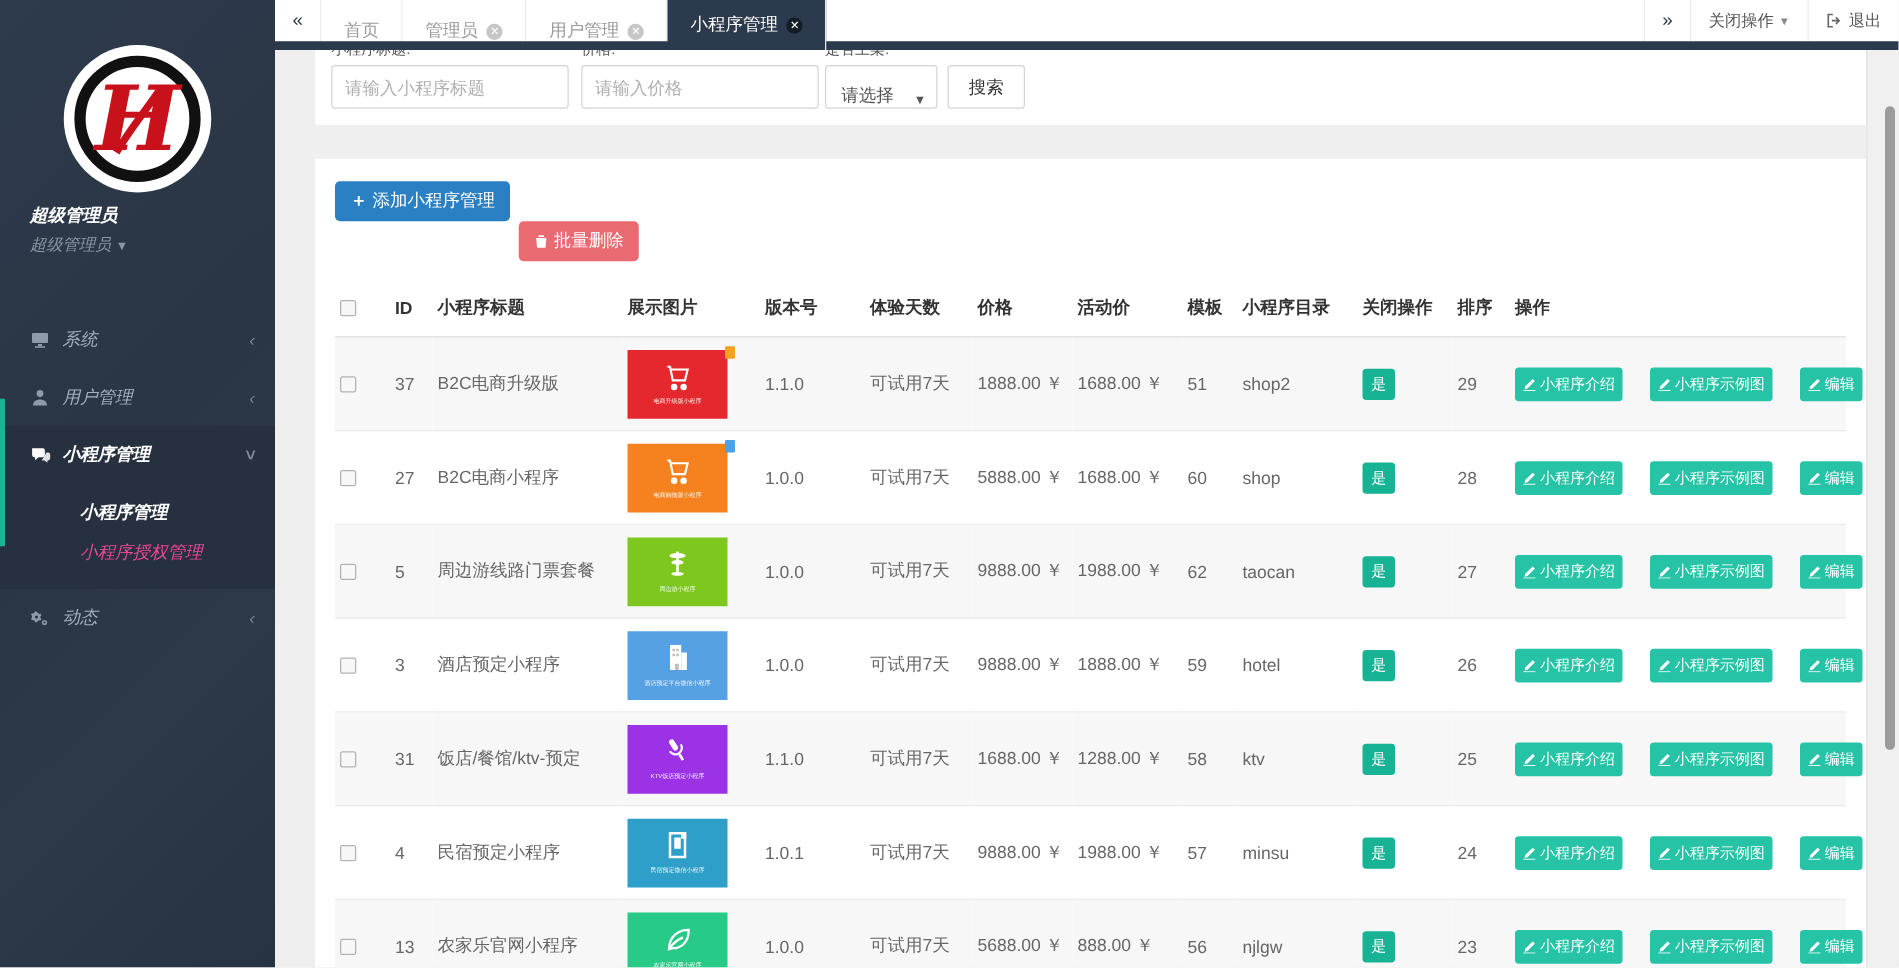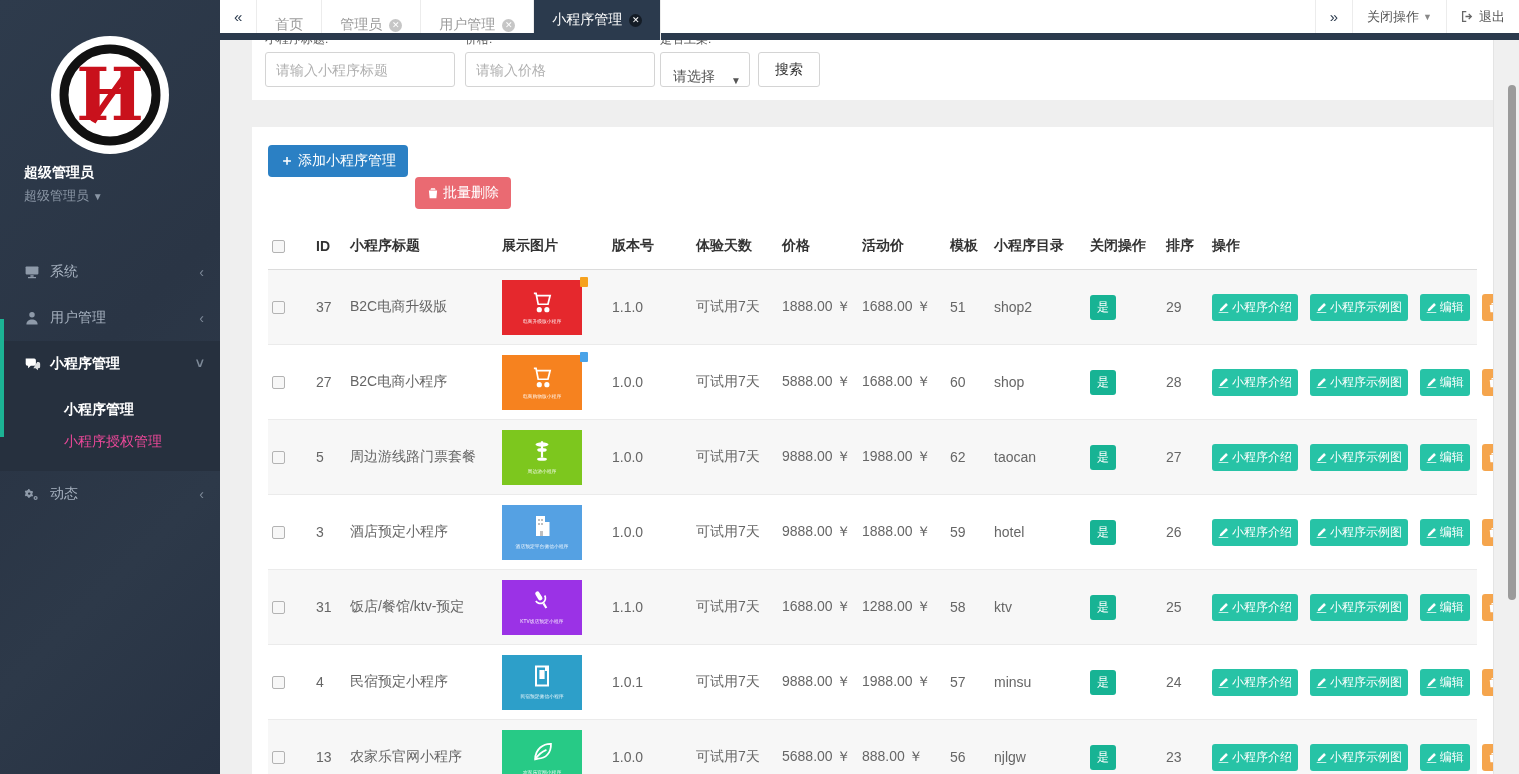--- a/index.html
+++ b/index.html
@@ -1,21 +1,21 @@
 <!DOCTYPE html>
 <html><head>
 <meta charset="utf-8">
 <style>
   * { margin:0; padding:0; box-sizing:border-box; }
   html,body { width:1519px; height:774px; overflow:hidden; font-family:"Liberation Sans","DejaVu Sans",sans-serif; background:#efefef; }
   .stage { position:relative; width:1519px; height:774px; overflow:hidden; }
 
   
   .sidebar { position:absolute; left:0; top:0; width:220px; height:774px;
-    background:linear-gradient(135deg,#2e3b4c 0%,#2a3545 45%,#2d3949 70%,#273243 100%); z-index:20; }
+    background:linear-gradient(135deg,#2e3b4c 0%,#2a3545 45%,#2d3949 70%,#273243 100%); z-index:20;font-style:italic; }
   .avatar-wrap { height:150px; display:flex; align-items:flex-end; justify-content:center; }
   .avatar { width:118px; height:118px; border-radius:50%; background:#fff; display:flex; align-items:center; justify-content:center; position:relative; margin-bottom:-4px;}
   .avatar svg { display:block; }
   .user-block { padding:14px 0 6px 24px; }
   .user-name { color:#fff; font-weight:bold; font-size:14px; }
   .user-role { color:#8b97a6; font-size:13px; margin-top:5px; cursor:pointer; }
   .user-role .caret { font-size:10px; }
   .menu { margin-top:38px; }
   .menu-item { height:46px; display:flex; align-items:center; padding:0 16px 0 24px; color:#a6b1bf; font-size:14px; cursor:pointer; position:relative; }
   .menu-item .mi-icon { width:26px; color:#8e9aa9; display:flex; align-items:center; }
@@ -63,21 +63,21 @@
   tbody tr { height:75px; }
   tbody tr:nth-child(odd) { background:#f7f7f7; }
   tbody td { border-bottom:1px solid #ebebeb; font-size:14px; color:#666; padding:0 4px; vertical-align:middle; }
   .cb { width:13px; height:13px; border:1px solid #b3b3b3; border-radius:2px; background:#f7f7f7; cursor:pointer; }
   .tile { width:80px; height:55px; display:flex; flex-direction:column; align-items:center; justify-content:center; position:relative; }
   .tile .ticon { position:relative; line-height:0; }
   .tile .tbadge { position:absolute; top:-3px; right:-6px; width:8px; height:10px; border-radius:1px; }
   .tile .ttext { font-size:6px; color:rgba(255,255,255,.92); margin-top:3px; transform:scale(.8); white-space:nowrap; }
   .status-badge { display:inline-block; background:#17b394; color:#fff; font-size:12px; padding:4px 7px; border-radius:3px; }
   .acts { white-space:nowrap; }
-  .abtn { display:inline-flex; align-items:center; gap:3px; border:none; border-radius:3px; background:#27c3a6; color:#fff; font-size:12px; padding:5px 6px; margin-right:8px; cursor:pointer; }
+  .abtn { display:inline-flex; align-items:center; gap:3px; border:none; border-radius:3px; background:#27c3a6; color:#fff; font-size:12px; padding:5px 6px; margin-right:18px; cursor:pointer; }
   .abtn.del { background:#f5a54d; }
 
   
   .scroll-gutter { position:absolute; right:0; top:40px; width:26px; bottom:0; background:#f0f0f0; z-index:8; border-left:1px solid #e4e4e4; }
   .scroll-thumb { position:absolute; right:3px; top:45px; width:8px; height:515px; background:#9b9b9b; border-radius:4px; cursor:pointer; }
 </style>
 </head>
 <body>
 
 <div class="stage">

